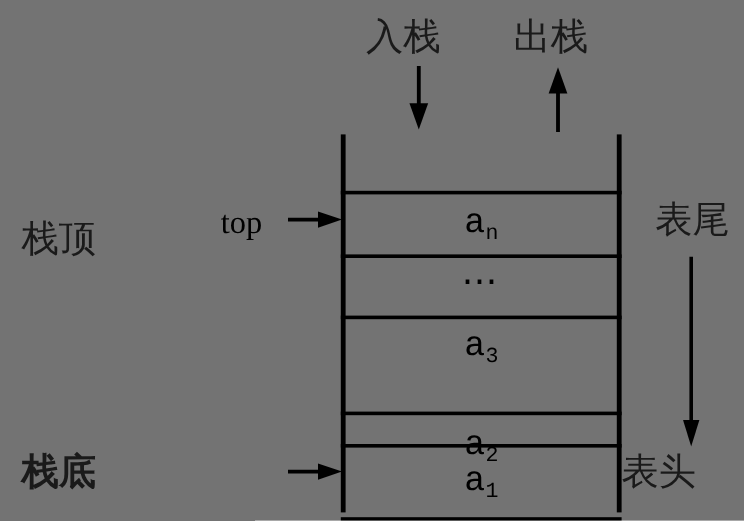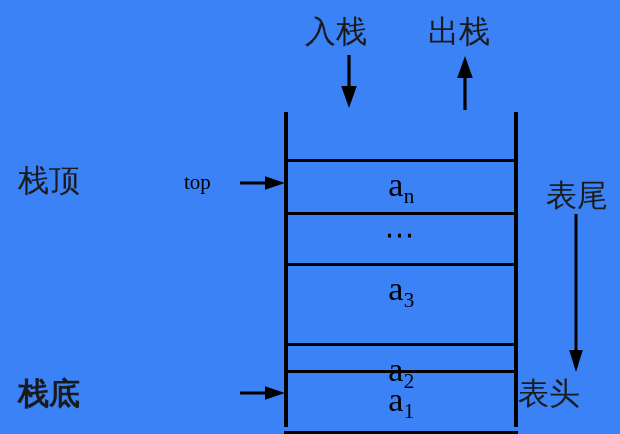--- a/index.html
+++ b/index.html
@@ -7,38 +7,38 @@
     padding: 0;
     background: #ffffff;
   }
   body {
     font-family: "Liberation Serif", "DejaVu Serif", serif;
   }
   #canvas {
     position: relative;
     width: 620px;
     height: 434px;
-    background: #3b82f6;
+    background: #737373;
     overflow: hidden;
   }
   .abs { position: absolute; }
 
   
   .cjk {
     font-family: "DejaVu Sans", "Liberation Sans", sans-serif;
     color: #1a1a1a;
     white-space: nowrap;
     line-height: 1;
   }
   .cjk-lg { font-size: 31px; }
 
   
   .latin {
     font-family: "Liberation Serif", "DejaVu Serif", serif;
-    font-size: 21px;
+    font-size: 27px;
     color: #000000;
     white-space: nowrap;
     line-height: 1;
   }
 
   
   #stack-box {
     left: 284px;
     top: 112px;
     width: 234px;
@@ -53,22 +53,22 @@
     width: 234px;
     box-sizing: border-box;
     border-top: 3px solid #000;
     display: flex;
     align-items: center;
     justify-content: center;
   }
   .cell.last { border-bottom: 3px solid #000; }
   .cell.head { border-top: none; }
   .cell-label {
-    font-family: Liberation Serif, serif;
-    font-size: 34px;
+    font-family: Liberation Mono, monospace;
+    font-size: 29px;
     color: #000;
     line-height: 1;
     position: relative;
     top: -2px;
   }
   .cell-label sub {
     font-size: 0.62em;
     vertical-align: baseline;
     position: relative;
     top: 0.34em;
@@ -103,21 +103,21 @@
     </svg>
   </div>
 
   <div class="abs" style="left:452px; top:55px;">
     <svg class="arrow-svg" width="26" height="55" viewBox="0 0 26 55">
       <line x1="13" y1="19" x2="13" y2="55" stroke="#000" stroke-width="3.2"></line>
       <polygon points="13,1 5.2,23 20.8,23" fill="#000"></polygon>
     </svg>
   </div>
 
-  <div class="abs cjk cjk-lg" style="left:18px; top:165px;">栈顶</div>
+  <div class="abs cjk cjk-lg" style="left:18px; top:184px;">栈顶</div>
 
   <div class="abs cjk cjk-lg" style="left:18px; top:378px;font-weight:bold;">栈底</div>
 
   <div class="abs latin" style="left:184px; top:172px;">top</div>
   <div class="abs" style="left:240px; top:172px;">
     <svg class="arrow-svg" width="46" height="22" viewBox="0 0 46 22">
       <line x1="0" y1="11" x2="30" y2="11" stroke="#000" stroke-width="3"></line>
       <polygon points="45,11 25,4.2 25,17.8" fill="#000"></polygon>
     </svg>
   </div>
@@ -148,21 +148,21 @@
     <div class="cell" style="top:203px; height:55px;margin-top:28px;">
       <span class="cell-label">a<sub>2</sub></span>
     </div>
 
     <div class="cell last" style="top:258px; height:64px;">
       <span class="cell-label">a<sub>1</sub></span>
     </div>
 
   </div>
 
-  <div class="abs cjk cjk-lg" style="left:546px; top:168px;margin-top:12px;">表尾</div>
+  <div class="abs cjk cjk-lg" style="left:546px; top:168px;">表尾</div>
 
   <div class="abs cjk cjk-lg" style="left:518px; top:378px;">表头</div>
 
   <div class="abs" style="left:564px; top:214px;">
     <svg class="arrow-svg" width="24" height="160" viewBox="0 0 24 160">
       <line x1="12" y1="0" x2="12" y2="140" stroke="#000" stroke-width="3"></line>
       <polygon points="12,158 5.2,136 18.8,136" fill="#000"></polygon>
     </svg>
   </div>
 

